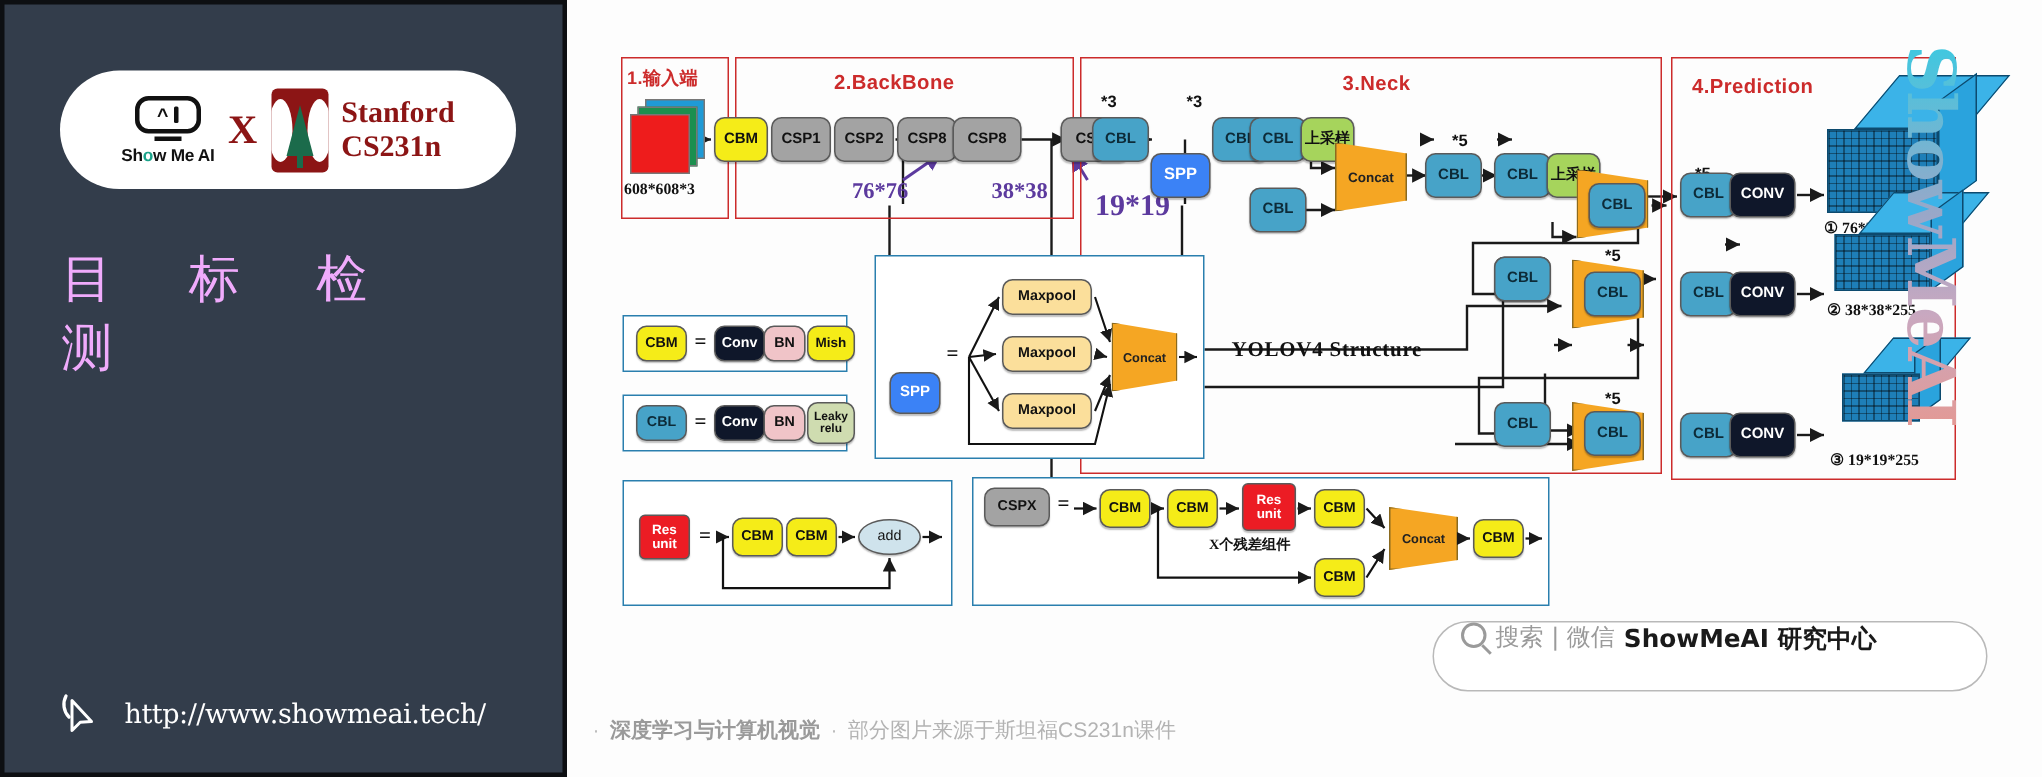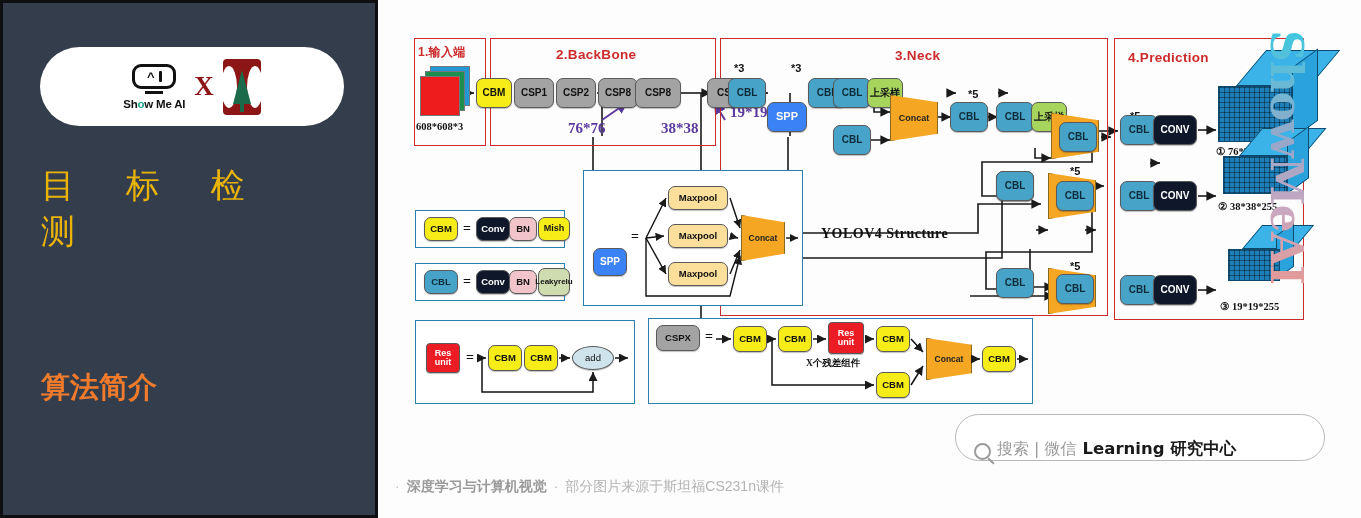--- a/index.html
+++ b/index.html
@@ -79,21 +79,21 @@
     width:4px; height:8px; background:#1b6b4b;
   }
   .stanford-text {
     font-family: "Liberation Serif", serif;
     color: #8c1515; font-weight: 700;
     line-height: 1.12; font-size: 20px;
     text-align: left;
   }
   #cn-title {
     position: absolute; left: 38px; top: 160px; width: 300px;
-    color: #eab308; font-size: 34px; font-weight: 400;
+    color: #f0abfc; font-size: 34px; font-weight: 400;
     letter-spacing: 20px;
     font-family: "DejaVu Sans", sans-serif;
   }
   #topic-en {
     position: absolute; left: 38px; top: 290px;
     color: #f07b2c; font-size: 30px; font-weight: 400;
     letter-spacing: 1px;
   }
   #topic-cn {
     position: absolute; left: 38px; top: 365px;
@@ -192,21 +192,21 @@
   .cube .side {
     position: absolute; background: #2aa3dd; border: 1px solid #0d4a6e;
   }
 
   
   #search-pill {
     position: absolute; left: 955px; top: 414px;
     width: 370px; height: 47px;
     border: 1.5px solid #b9b9b9; border-radius: 24px;
     background: #fff;
-    display: flex; align-items: flex-end; padding: 0 18px; gap: 6px;
+    display: flex; align-items: flex-start; padding: 0 18px; gap: 6px;
   }
   .mag {
     width: 17px; height: 17px; border: 2px solid #9a9a9a; border-radius: 50%;
     position: relative; flex: none;
   }
   .mag::after {
     content:""; position:absolute; right:-6px; bottom:-4px;
     width: 8px; height: 2px; background: #9a9a9a;
     transform: rotate(45deg);
   }
@@ -250,25 +250,35 @@
           <span class="smai-caret">^</span>
           <span class="smai-bar"></span>
         </div>
         <div class="smai-stand"></div>
         <div class="smai-word"><span>Sh</span><span class="o">o</span><span>w Me AI</span></div>
       </div>
       <div class="cross-x">X</div>
       <div class="stanford-s">
           <div class="tree"></div>
         </div>
+      <div class="stanford-text">
+        <div>Stanford</div>
+        <div>CS231n</div>
+      </div>
     </div>
 
     <div id="cn-title">目 标 检 测</div>
-    <div id="topic-cn">算法简介</div>
-
+
+    <div id="url-row">
+      <svg width="34" height="34" viewBox="0 0 34 34">
+        <path d="M7 5 a12 12 0 0 0 2 14" stroke="#fff" stroke-width="2.2" fill="none" stroke-linecap="round"></path>
+        <path d="M11 8 L11 28 L16.5 22.5 L24 22 Z" stroke="#fff" stroke-width="2" fill="none" stroke-linejoin="round"></path>
+      </svg>
+      <span id="url-text">http://www.showmeai.tech/</span>
+    </div>
   </div>
 
   <div id="right-panel">
 
     <svg class="wires">
       <defs>
         <marker id="ah" markerWidth="7" markerHeight="7" refX="6" refY="3" orient="auto">
           <path d="M0,0 L6,3 L0,6 z" fill="#1a1a1a"></path>
         </marker>
         <marker id="ahp" markerWidth="7" markerHeight="7" refX="6" refY="3" orient="auto">
@@ -345,21 +355,21 @@
 
     <div class="node n-cbm" style="left:98px; top:78px; width:36px; height:30px; font-size:10px;">CBM</div>
     <div class="node n-csp" style="left:136px; top:78px; width:40px; height:30px; font-size:10px;">CSP1</div>
     <div class="node n-csp" style="left:178px; top:78px; width:40px; height:30px; font-size:10px;">CSP2</div>
     <div class="node n-csp" style="left:220px; top:78px; width:40px; height:30px; font-size:10px;">CSP8</div>
     <div class="node n-csp" style="left:257px; top:78px; width:46px; height:30px; font-size:10px;">CSP8</div>
     <div class="node n-csp" style="left:329px; top:78px; width:46px; height:30px; font-size:10px;">CSP4</div>
 
     <div class="lbl lbl-purple" style="left:190px; top:120px; font-size:15px;">76*76</div>
     <div class="lbl lbl-purple" style="left:283px; top:120px; font-size:15px;">38*38</div>
-    <div class="lbl lbl-purple" style="left:352px; top:104px; font-size:15px;">19*19</div>
+    <div class="lbl lbl-purple" style="left:352px; top:126px; font-size:20px;">19*19</div>
 
     <div class="star" style="left:356px; top:62px;">*3</div>
     <div class="star" style="left:413px; top:62px;">*3</div>
     <div class="node n-cbl" style="left:350px; top:78px; width:38px; height:30px; font-size:10px;">CBL</div>
     <div class="node n-spp" style="left:389px; top:78px; width:40px; height:30px; font-size:11px;">SPP</div>
     <div class="node n-cbl" style="left:430px; top:78px; width:38px; height:30px; font-size:10px;">CBL</div>
     <div class="node n-cbl" style="left:455px; top:78px; width:38px; height:30px; font-size:10px;">CBL</div>
     <div class="node n-up" style="left:489px; top:78px; width:36px; height:30px; font-size:10px;">上采样</div>
     <div class="node n-cbl" style="left:455px; top:125px; width:38px; height:30px; font-size:10px;">CBL</div>
 
@@ -418,21 +428,21 @@
     <div class="lbl" style="left:85px; top:221px; font-size:14px;">=</div>
     <div class="node n-conv" style="left:98px; top:217px; width:34px; height:24px; font-size:9.5px;">Conv</div>
     <div class="node n-bn" style="left:131px; top:217px; width:28px; height:24px; font-size:9.5px;">BN</div>
     <div class="node n-mish" style="left:160px; top:217px; width:32px; height:24px; font-size:9px;">Mish</div>
 
     <div class="blue-box" style="left:37px; top:263px; width:150px; height:38px;"></div>
     <div class="node n-cbl" style="left:46px; top:270px; width:34px; height:24px; font-size:9.5px;">CBL</div>
     <div class="lbl" style="left:85px; top:274px; font-size:14px;">=</div>
     <div class="node n-conv" style="left:98px; top:270px; width:34px; height:24px; font-size:9.5px;">Conv</div>
     <div class="node n-bn" style="left:131px; top:270px; width:28px; height:24px; font-size:9.5px;">BN</div>
-    <div class="node n-leaky" style="left:160px; top:268px; width:32px; height:28px; font-size:8px; flex-direction:row;">
+    <div class="node n-leaky" style="left:160px; top:268px; width:32px; height:28px; font-size:8px; flex-direction:column;">
       <span>Leaky</span>
       <span>relu</span>
     </div>
 
     <div class="blue-box" style="left:205px; top:170px; width:220px; height:136px;"></div>
     <div class="node n-spp" style="left:215px; top:224px; width:34px; height:28px; font-size:10px;">SPP</div>
     <div class="lbl" style="left:253px; top:229px; font-size:14px;">=</div>
     <div class="node n-max" style="left:290px; top:186px; width:60px; height:24px; font-size:9.5px;">Maxpool</div>
     <div class="node n-max" style="left:290px; top:224px; width:60px; height:24px; font-size:9.5px;">Maxpool</div>
     <div class="node n-max" style="left:290px; top:262px; width:60px; height:24px; font-size:9.5px;">Maxpool</div>
@@ -496,21 +506,21 @@
       <g stroke="#111" stroke-width="1.5" fill="none">
         <path d="M394 339 L394 385 L496 385" marker-end="url(#ah)"></path>
       </g>
     </svg>
 
   </div>
 
   <div id="search-pill">
     <span class="mag"></span>
     <span id="search-gray">搜索 | 微信</span>
-    <span id="search-bold">Learning 研究中心</span>
+    <span id="search-bold">ShowMeAI 研究中心</span>
   </div>
 
   <div id="footer">
     <span class="d">·</span>
     <span class="b">深度学习与计算机视觉</span>
     <span class="d">·</span>
     <span>部分图片来源于斯坦福CS231n课件</span>
   </div>
 
   <div id="watermark">ShowMeAI</div>

